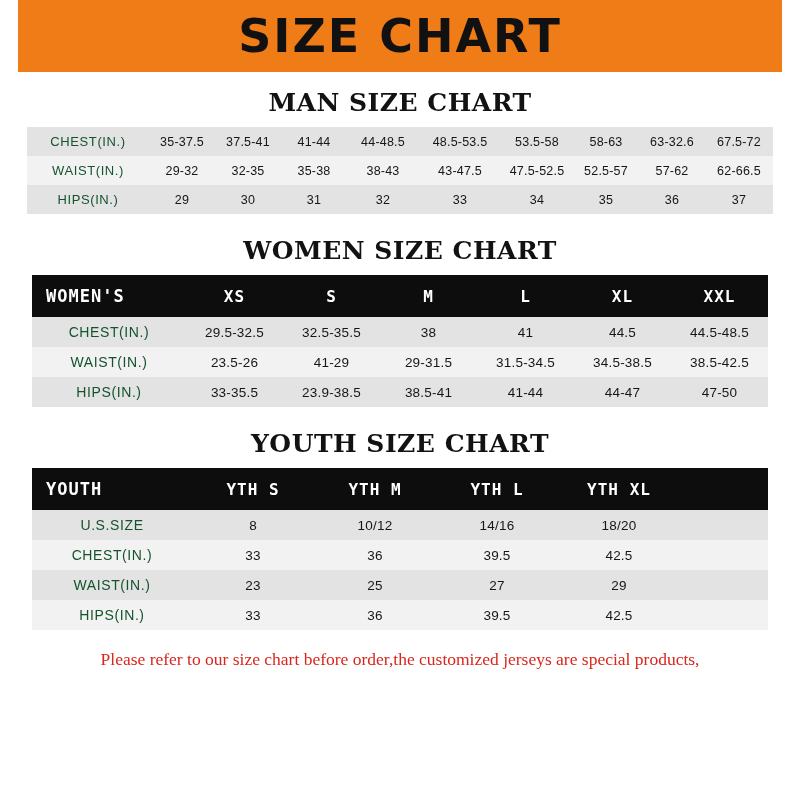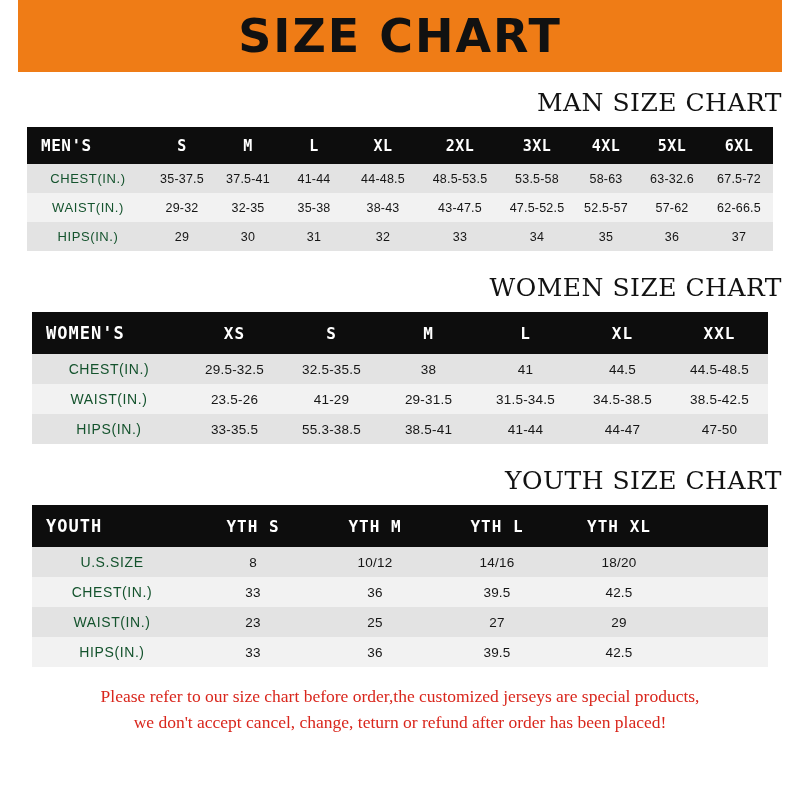--- a/index.html
+++ b/index.html
@@ -49,23 +49,23 @@
   }
   .notch.left { left: 0; }
   .notch.right { right: 0; }
 
   .content {
     padding: 0 18px;
     box-sizing: border-box;
   }
 
   .section-title {
-    text-align: right;
+    text-align: center;
     font-family: "DejaVu Serif", serif;
-    font-weight: normal;
+    font-weight: bold;
     font-size: 25px;
     color: #121212;
     letter-spacing: 0.5px;
   }
   .t-man   { margin: 16px 0 10px 0; }
   .t-women { margin: 22px 0 10px 0; }
   .t-youth { margin: 22px 0 10px 0; }
 
   table.size-table {
     width: 736px;
@@ -147,32 +147,20 @@
           <col style="width:66px">
           <col style="width:66px">
         <col style="width:72px">
           <col style="width:82px">
           <col style="width:72px">
         <col style="width:66px">
           <col style="width:66px">
           <col style="width:68px">
       </colgroup>
       <tbody>
-          <tr class="head-row">
-        <th class="first">MEN'S</th>
-        <th>S</th>
-        <th>M</th>
-        <th>L</th>
-        <th>XL</th>
-        <th>2XL</th>
-        <th>3XL</th>
-        <th>4XL</th>
-        <th>5XL</th>
-        <th>6XL</th>
-      </tr>
       <tr class="odd">
         <td class="rowlabel">CHEST(IN.)</td>
         <td>35-37.5</td>
         <td>37.5-41</td>
         <td>41-44</td>
         <td>44-48.5</td>
         <td>48.5-53.5</td>
         <td>53.5-58</td>
         <td>58-63</td>
         <td>63-32.6</td>
@@ -240,21 +228,21 @@
         <td>23.5-26</td>
         <td>41-29</td>
         <td>29-31.5</td>
         <td>31.5-34.5</td>
         <td>34.5-38.5</td>
         <td>38.5-42.5</td>
       </tr>
       <tr class="odd">
         <td class="rowlabel">HIPS(IN.)</td>
         <td>33-35.5</td>
-        <td>55.3-38.5</td>
+        <td>23.9-38.5</td>
         <td>38.5-41</td>
         <td>41-44</td>
         <td>44-47</td>
         <td>47-50</td>
       </tr>
     </tbody>
       </table>
 
     <div class="section-title t-youth">YOUTH SIZE CHART</div>
     <table class="size-table youth">
@@ -305,17 +293,16 @@
         <td>36</td>
         <td>39.5</td>
         <td>42.5</td>
         <td></td>
       </tr>
     </tbody>
       </table>
 
     <div class="footer-note">
       <span>Please refer to our size chart before order,the customized jerseys are special products,</span>
-      <span>we don't accept cancel, change, teturn or refund after order has been placed!</span>
     </div>
 
   </div>
 </div>
 
 </body></html>

